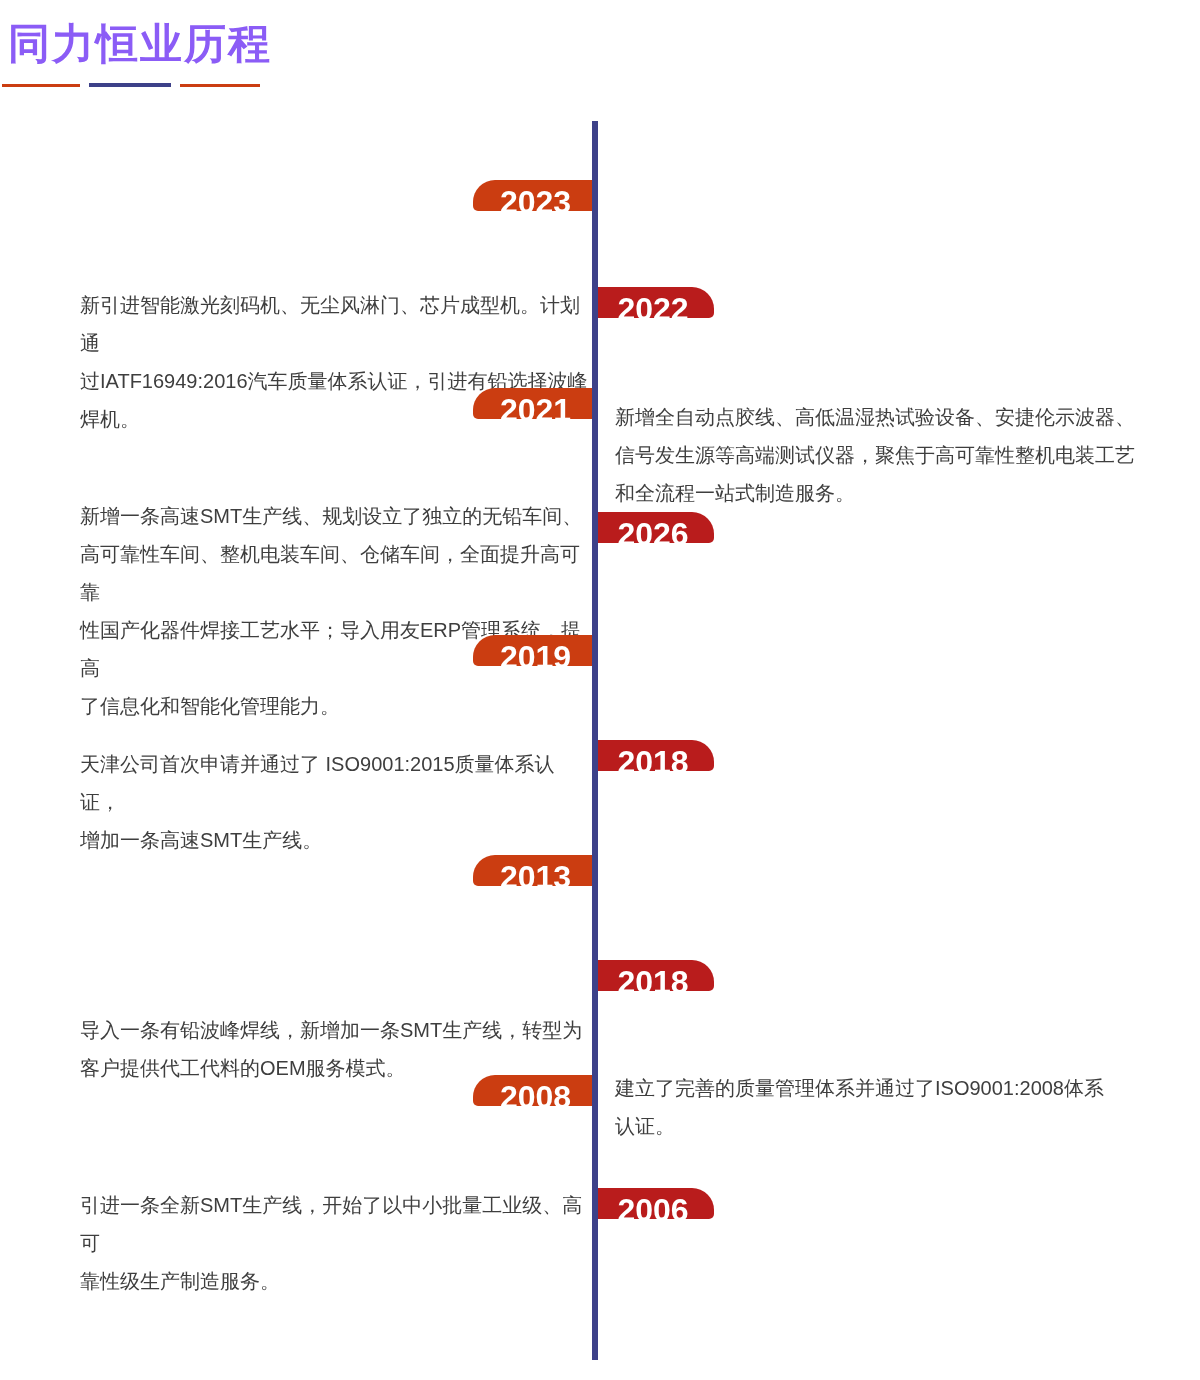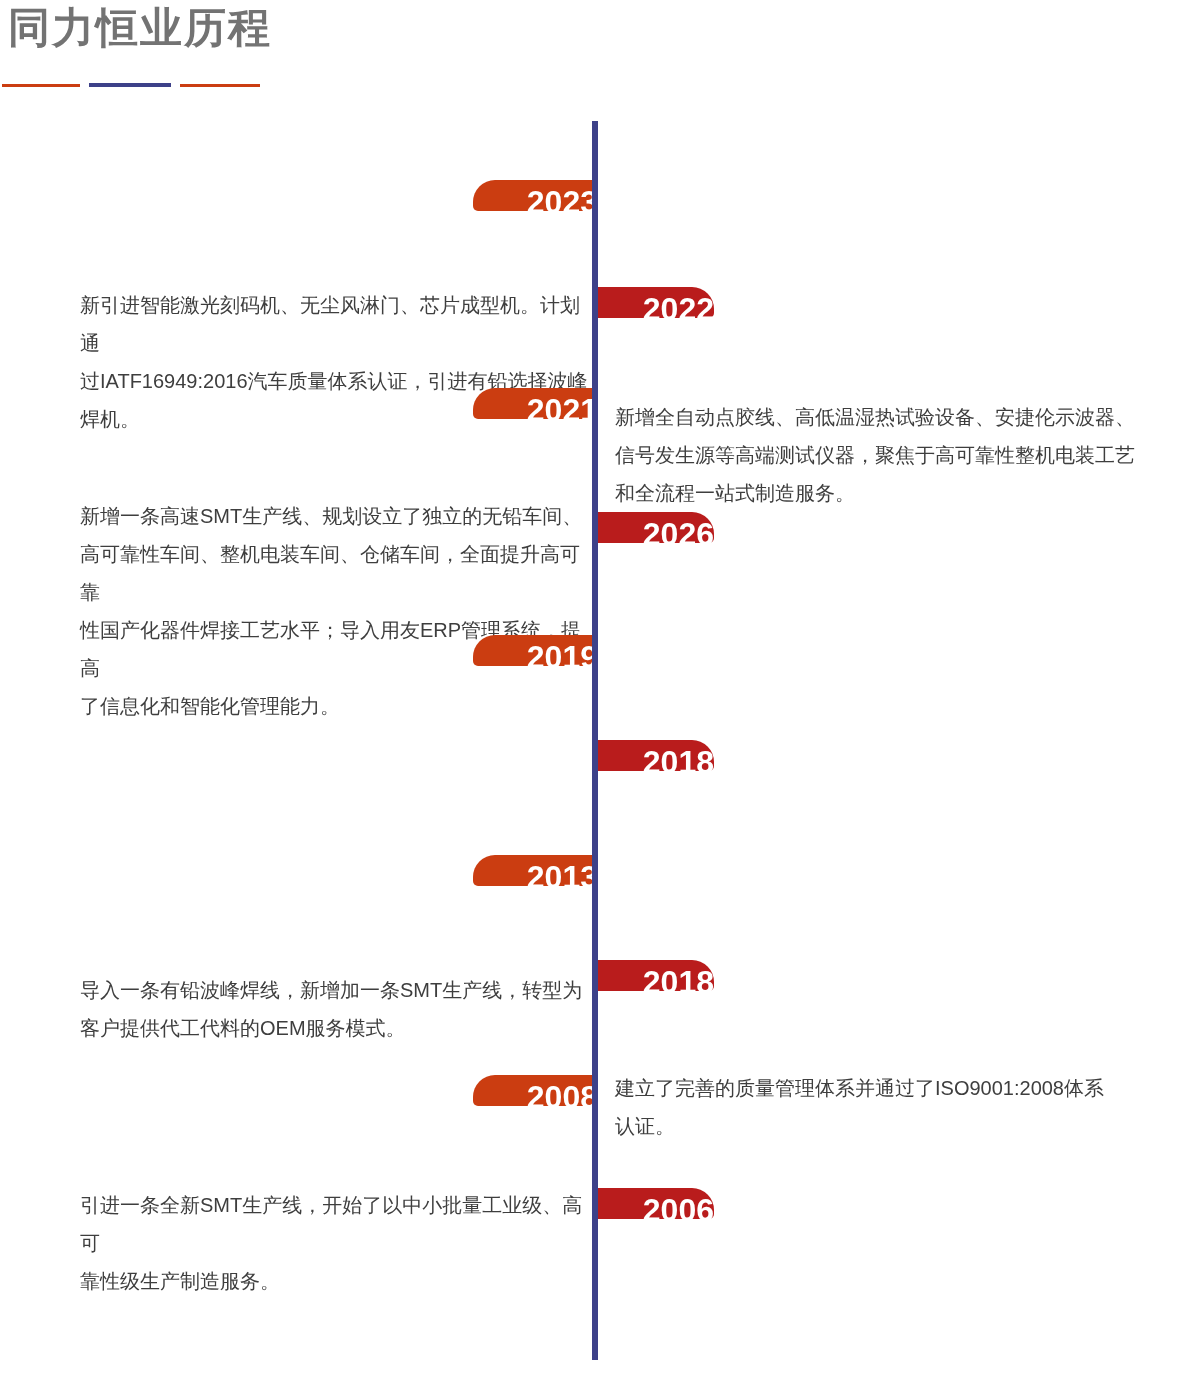--- a/index.html
+++ b/index.html
@@ -4,39 +4,39 @@
 <style>
   html,body{margin:0;padding:0;background:#ffffff;}
   .canvas{
     position:relative;
     width:1200px;height:1380px;
     background:#ffffff;
     overflow:hidden;
     font-family:"Liberation Sans", sans-serif;
   }
   .page-title{
-    position:absolute;left:8px;top:0;
+    position:absolute;left:8px;top:16px;
     font-size:42px;font-weight:bold;
-    color:#737373;letter-spacing:2px;
+    color:#8b5cf6;letter-spacing:2px;
   }
   .title-bar{position:absolute;top:84px;height:3px;}
   .title-bar.orange{background:#cb3d11;}
   .title-bar.indigo{background:#3d4189;height:4px;top:83px;}
   .bar1{left:2px;width:78px;}
   .bar2{left:89px;width:82px;}
   .bar3{left:180px;width:80px;}
   .timeline-axis{
     position:absolute;left:592px;top:121px;
     width:6px;height:1239px;
     background:#3d4189;z-index:5;
   }
   .badge{
     position:absolute;height:31px;line-height:45px;
     font-size:32px;font-weight:bold;color:#ffffff;
-    text-align:right;z-index:2;
+    text-align:center;z-index:2;
   }
   .badge.left{
     left:473px;width:125px;
     background:#cb3d11;
     border-radius:22px 0 0 5px;
   }
   .badge.right{
     left:592px;width:122px;
     background:#b91c1c;
     border-radius:0 22px 5px 0;
@@ -74,25 +74,27 @@
 
   <div class="badge left" style="top:388px">2021</div>
   <div class="milestone left" style="top:451px">新增一条高速SMT生产线、规划设立了独立的无铅车间、
 高可靠性车间、整机电装车间、仓储车间，全面提升高可靠
 性国产化器件焊接工艺水平；导入用友ERP管理系统，提高
 了信息化和智能化管理能力。</div>
 
   <div class="badge right" style="top:512px">2026</div>
 
   <div class="badge left" style="top:635px">2019</div>
+  <div class="milestone left" style="top:699px">天津公司首次申请并通过了 ISO9001:2015质量体系认证，
+增加一条高速SMT生产线。</div>
 
   <div class="badge right" style="top:740px">2018</div>
 
   <div class="badge left" style="top:855px">2013</div>
-  <div class="milestone left" style="top:925px">导入一条有铅波峰焊线，新增加一条SMT生产线，转型为
+  <div class="milestone left" style="top:965px">导入一条有铅波峰焊线，新增加一条SMT生产线，转型为
 客户提供代工代料的OEM服务模式。</div>
 
   <div class="badge right" style="top:960px">2018</div>
   <div class="milestone right" style="top:1023px">建立了完善的质量管理体系并通过了ISO9001:2008体系
 认证。</div>
 
   <div class="badge left" style="top:1075px">2008</div>
   <div class="milestone left" style="top:1140px">引进一条全新SMT生产线，开始了以中小批量工业级、高可
 靠性级生产制造服务。</div>
 

